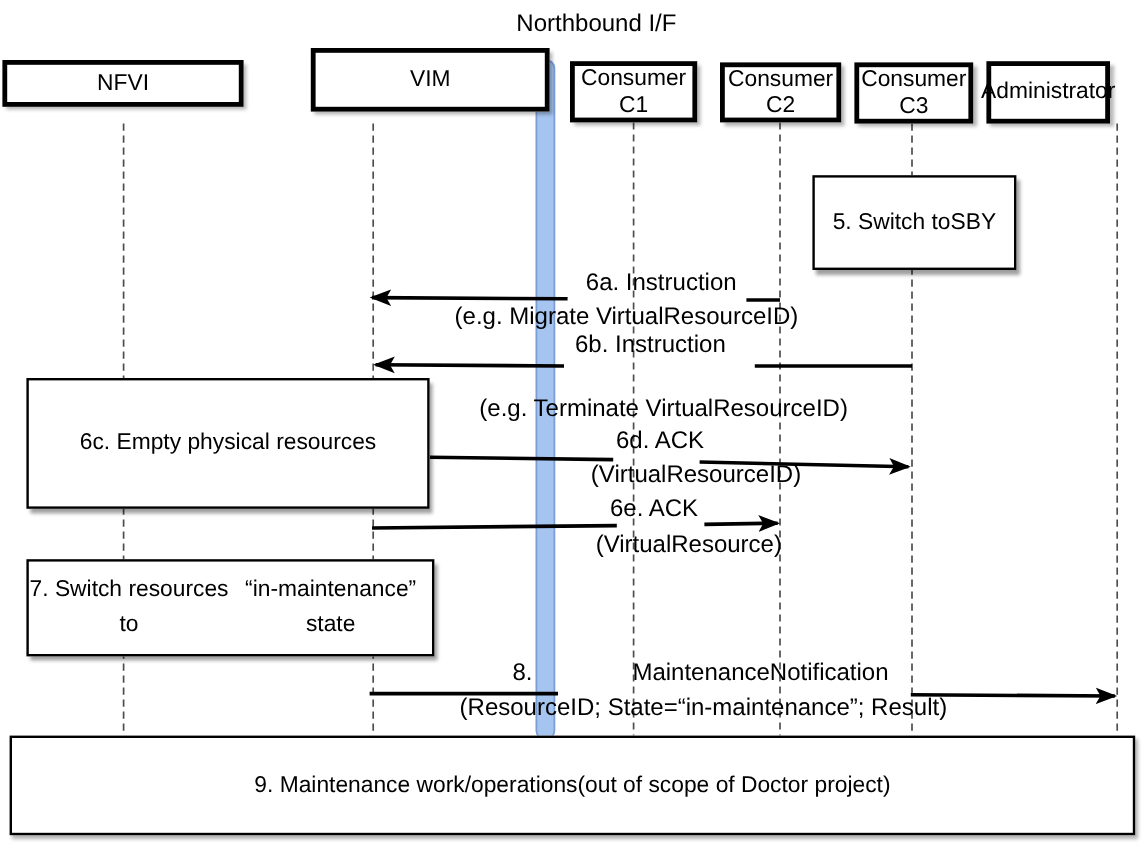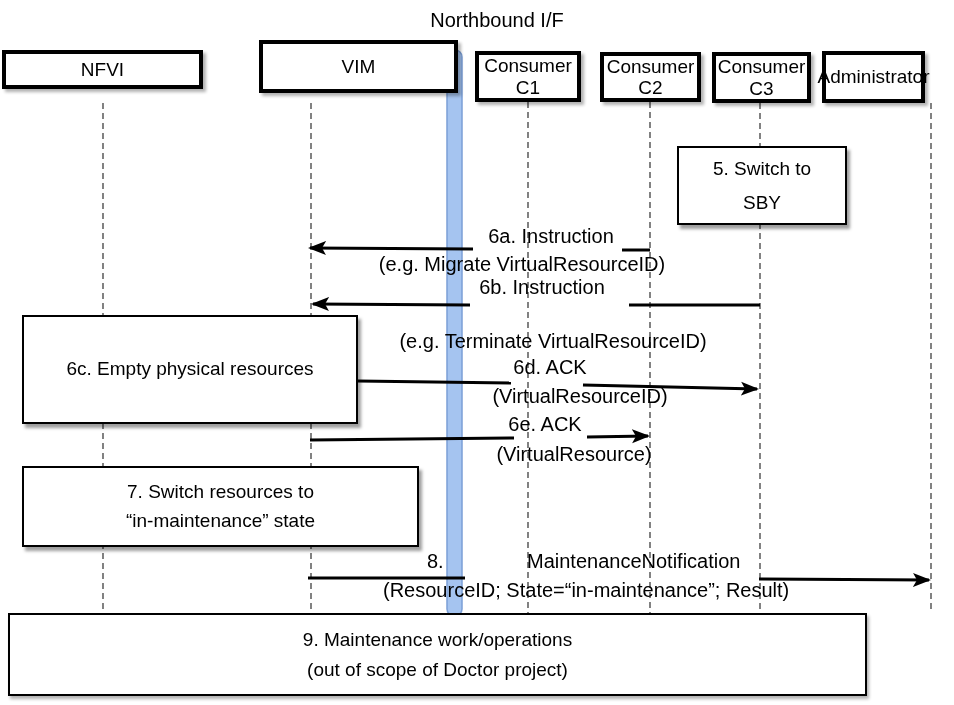--- a/index.html
+++ b/index.html
@@ -10,42 +10,42 @@
   #diagram-svg{position:absolute;left:0;top:0;z-index:1;}
   .hdr{
     position:absolute;background:#fff;border:4px solid #000;box-sizing:border-box;
     box-shadow:3px 3px 3px rgba(0,0,0,0.30);
     display:flex;flex-direction:column;align-items:center;justify-content:center;
     font-size:19px;line-height:1.12;text-align:center;z-index:2;
   }
   .abox{
     position:absolute;background:#fff;border:2px solid #000;box-sizing:border-box;
     box-shadow:3px 4px 3px rgba(0,0,0,0.38);
-    display:flex;flex-direction:column;align-items:center;justify-content:center;
+    display:flex;align-items:center;justify-content:center;
     font-size:19px;text-align:center;z-index:2;
   }
   .msg{
     position:absolute;font-size:20px;white-space:nowrap;z-index:3;
     transform:translateX(-50%);
   }
   .msg.anchor-left{transform:none;}
   #page-title{
     position:absolute;left:452px;top:9px;transform:translateX(-50%);
     font-size:20px;white-space:nowrap;z-index:3;margin-left:45px;
   }
   #hdr-nfvi{left:2px;top:50px;width:201px;height:39px;}
   #hdr-vim{left:220px;top:40px;width:199px;height:53px;margin-left:39px;}
   #hdr-c1{left:475px;top:51px;width:106px;height:51px;}
   #hdr-c2{left:600px;top:52px;width:101px;height:50px;}
   #hdr-c3{left:712px;top:52px;width:99px;height:51px;}
   #hdr-admin{left:822px;top:51px;width:103px;height:52px;}
   #box-5{left:677px;top:146px;width:170px;height:79px;line-height:1.75;}
   #box-6c{left:22px;top:315px;width:336px;height:109px;line-height:1.4;}
-  #box-7{left:22px;top:466px;width:397px;height:81px;line-height:1.5;}
-  #box-9{left:8px;top:613px;width:859px;height:83px;line-height:1.55;box-shadow:2px 3px 3px rgba(0,0,0,0.30);}
+  #box-7{left:22px;top:466px;width:340px;height:81px;line-height:1.5;}
+  #box-9{left:8px;top:613px;width:938px;height:83px;line-height:1.55;box-shadow:2px 3px 3px rgba(0,0,0,0.30);}
   #m6a-1{left:551px;top:225px;}
   #m6a-2{left:522px;top:253px;}
   #m6b-1{left:542px;top:276px;}
   #m6b-2{left:553px;top:305px;margin-top:25px;}
   #m6d-1{left:550px;top:356px;}
   #m6d-2{left:580px;top:385px;}
   #m6e-1{left:545px;top:413px;}
   #m6e-2{left:574px;top:443px;}
   #m8-1a{left:427px;top:550px;}
   #m8-1b{left:527px;top:550px;}

